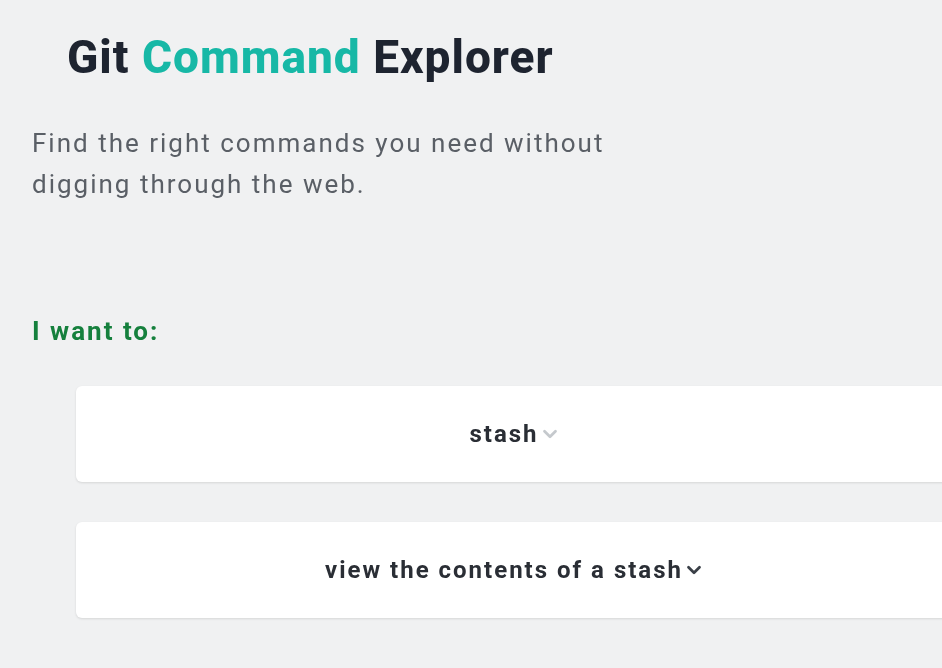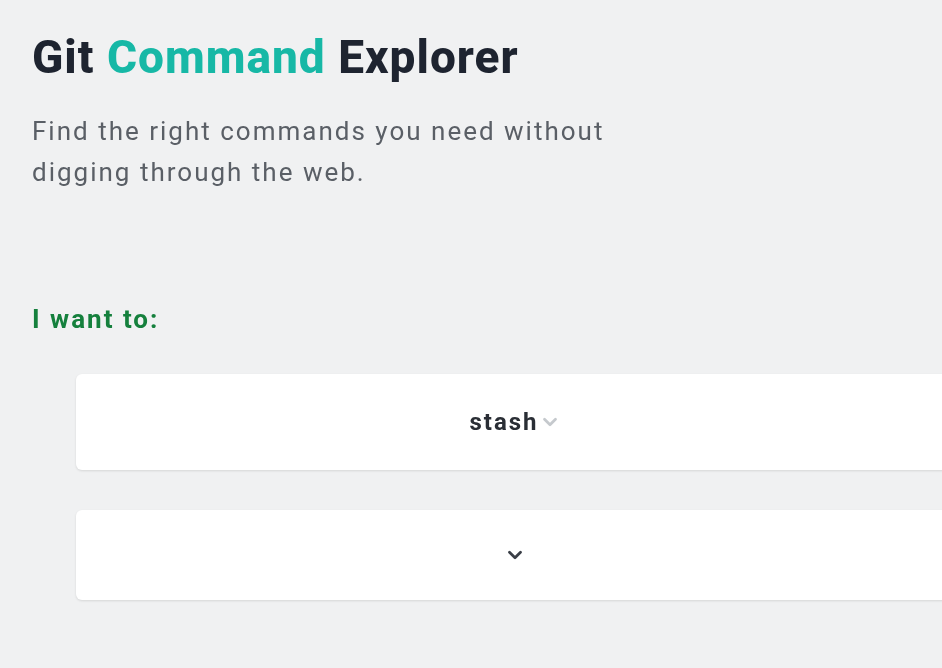--- a/index.html
+++ b/index.html
@@ -13,26 +13,27 @@
       width: 942px;
       height: 668px;
       padding: 32px;
     }
     .title {
       font-size: 46px;
       font-weight: 800;
       color: #1e2430;
       letter-spacing: 1px;
       line-height: 1.1;
+      margin-left: 35px;
     }
     .title .highlight {
       color: #17b8a6;
     }
     .subtitle {
-      margin-top: 28px;
+      margin-top: 40px;
       font-size: 26px;
       font-weight: 400;
       color: #5a5f66;
       letter-spacing: 2px;
       line-height: 1.6;
       max-width: 600px;
     }
     .prompt-label {
       margin-top: 110px;
       font-size: 26px;
@@ -93,18 +94,19 @@
 <div class="dropdown">
   <span class="dropdown-value">stash</span>
   <span class="chevron chevron-light">
     <svg viewBox="0 0 24 24" fill="none">
         <path d="M6 9l6 6 6-6" stroke-width="3" stroke-linecap="round" stroke-linejoin="round"></path>
       </svg>
   </span>
 </div>
 
 <div class="dropdown">
+  <span class="dropdown-value">view the contents of a stash</span>
   <span class="chevron chevron-dark">
     <svg viewBox="0 0 24 24" fill="none">
         <path d="M6 9l6 6 6-6" stroke-width="3" stroke-linecap="round" stroke-linejoin="round"></path>
       </svg>
   </span>
 </div>
 
 </body></html>

